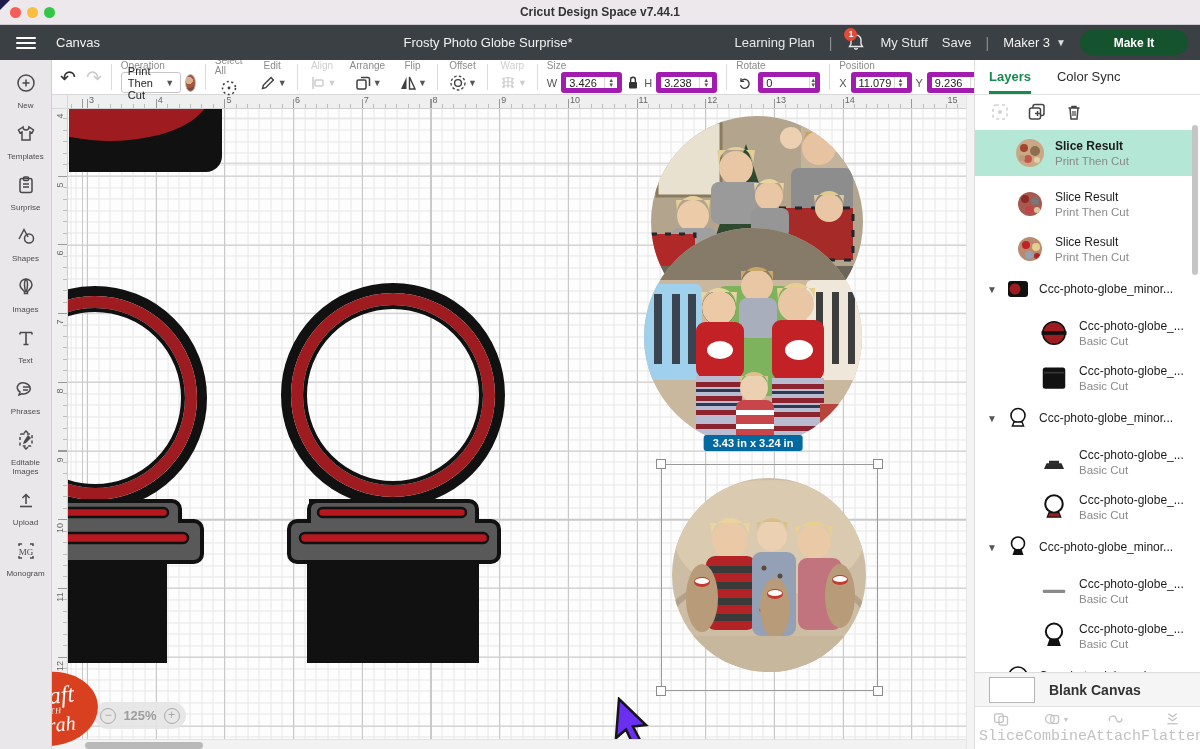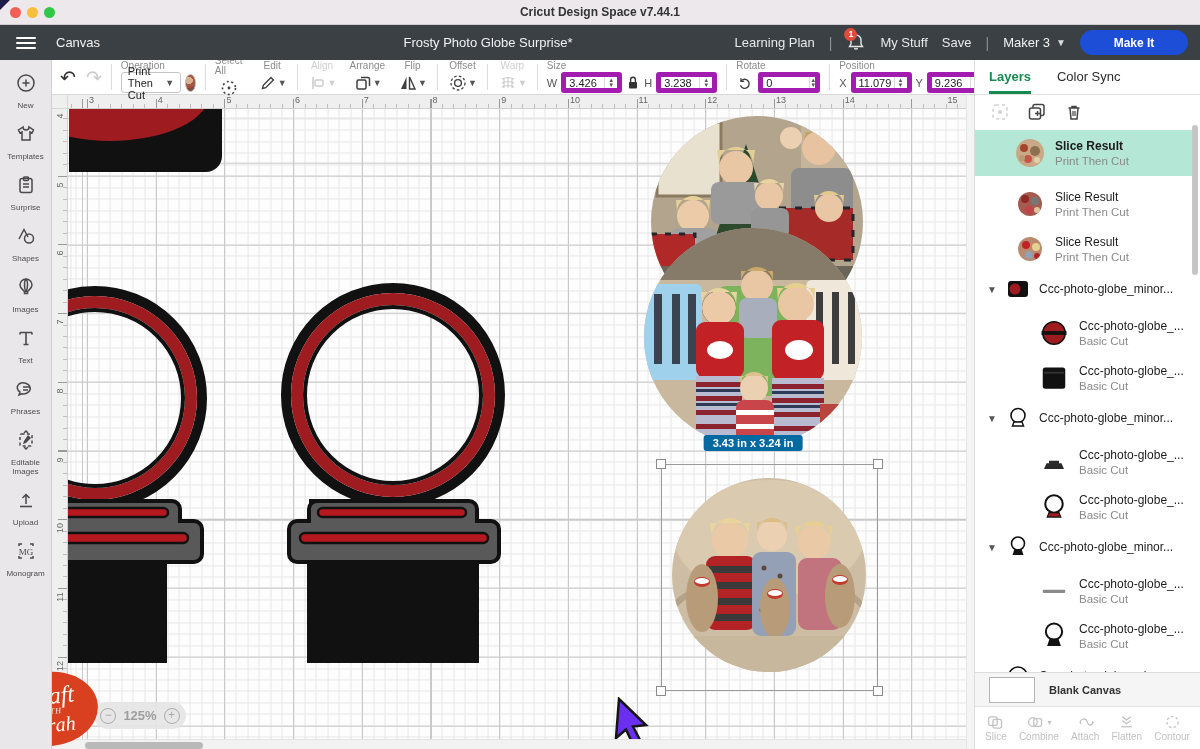--- a/index.html
+++ b/index.html
@@ -20,21 +20,21 @@
   .hamburger span { display:block; height:2.5px; background:#fff; margin:2.6px 0; border-radius:1px; }
   .nav-canvas { position:absolute; left:56px; top:10px; font-size:13px; }
   .nav-title { position:absolute; left:488px; top:10px; transform:translateX(-50%); font-size:13px; }
   .nav-right { position:absolute; right:12px; top:0; height:35px; display:flex; align-items:center; gap:14px; }
   .nav-link { font-size:13px; color:#e8e8e8; cursor:pointer; }
   .nav-divider { color:#8b9094; font-size:14px; }
   .bell-wrap { position:relative; width:20px; height:22px; cursor:pointer; }
   .badge { position:absolute; left:-2px; top:-4px; min-width:13px; height:13px; border-radius:7px; background:#e04b3a; color:#fff; font-size:9px; font-weight:bold; text-align:center; line-height:13px; padding:0 2px; }
   .machine { display:flex; align-items:center; gap:6px; font-size:13px; cursor:pointer; }
   .chev { font-size:10px; color:#dcdcdc; }
-  .make-it { width:108px; height:25px; border:none; border-radius:13px; background:#1d4ed8; color:#fff; font-size:12px; font-weight:bold; cursor:pointer; font-family:"Liberation Sans",sans-serif; }
+  .make-it { width:108px; height:25px; border:none; border-radius:13px; background:#14532d; color:#fff; font-size:12px; font-weight:bold; cursor:pointer; font-family:"Liberation Sans",sans-serif; }
 
   
   .toolbar { position:absolute; left:52px; top:60px; width:922px; height:35px; background:#fff; border-bottom:1px solid #d8d8d8; display:flex; align-items:center; padding:0 8px; z-index:30; }
   .tb-sep { width:1px; height:26px; background:#dcdcdc; margin:0 9px; flex:none; }
   .tb-group { display:flex; flex-direction:column; justify-content:center; gap:1px; }
   .tb-label { font-size:10px; color:#8b8b8b; line-height:10px; }
   .tb-label.dis { color:#cfcfcf; }
   .tb-row { display:flex; align-items:center; gap:4px; }
   .tb-btn { background:none; border:none; cursor:pointer; padding:1px; display:flex; align-items:center; }
   .ico { width:20px; height:20px; display:inline-block; }
@@ -106,25 +106,25 @@
   .lrow.sel { background:#b5e7d6; }
   .lrow .thumb { width:30px; height:30px; flex:none; }
   .ltext .t1 { font-size:12px; color:#1c1c1c; } .lrow.sel .ltext .t1 { font-weight:bold; }
   .ltext .t2 { font-size:11.5px; color:#8a8a8a; margin-top:2px; }
   .grow { display:flex; align-items:center; gap:9px; padding-left:12px; height:30px; margin:3px 0 7px; cursor:pointer; }
   .grow .gchev { font-size:10px; color:#555; width:10px; }
   .grow .thumb { width:24px; height:24px; flex:none; }
   .grow .gt { font-size:12px; color:#1c1c1c; white-space:nowrap; }
   .blank-row { position:absolute; left:0; bottom:43px; width:225px; height:34px; background:#f5f5f5; border-top:1px solid #ddd; display:flex; align-items:center; gap:14px; padding-left:14px; z-index:5; }
   .blank-swatch { width:46px; height:26px; background:#fff; border:1px solid #b5b5b5; }
-  .blank-lbl { font-size:11px; font-weight:bold; color:#333; }
+  .blank-lbl { font-size:14px; font-weight:bold; color:#333; }
   .panel-bottom { position:absolute; left:0; bottom:0; width:225px; height:43px; background:#fff; border-top:1px solid #e4e4e4; display:flex; align-items:center; justify-content:space-around; padding:0 4px; }
   .pb-item { display:flex; flex-direction:column; align-items:center; gap:1px; cursor:default; }
   .pb-item svg { width:19px; height:16px; }
-  .pb-item .pbl { font-size:10px; color:#c2c2c2; }
+  .pb-item .pbl { font-size:15px; color:#c2c2c2;font-family:Liberation Mono, monospace; }
   .panel-scroll { position:absolute; right:2px; top:65px; width:6px; height:150px; border-radius:3px; background:#c5c5c5; z-index:6; cursor:pointer; }
 </style>
 </head>
 <body>
 
 <div class="app">
 
   <div class="titlebar">
     <div class="corner-notch"></div>
     <div class="traffic t-red"></div>

